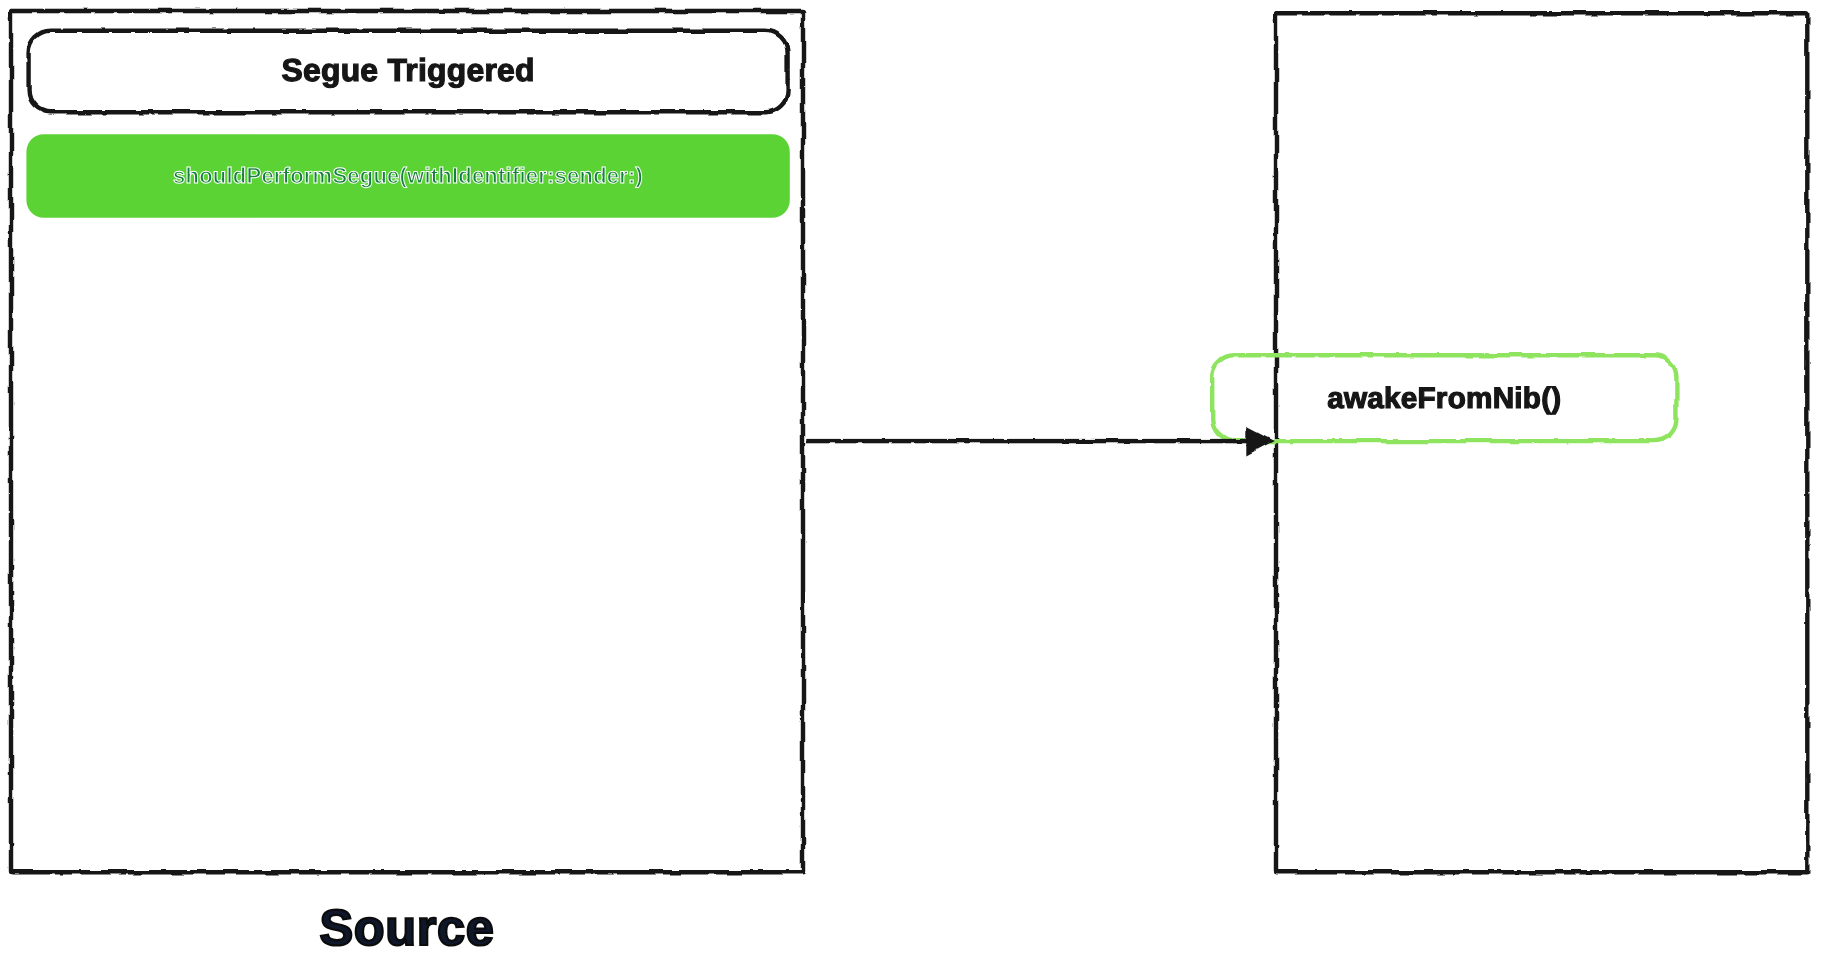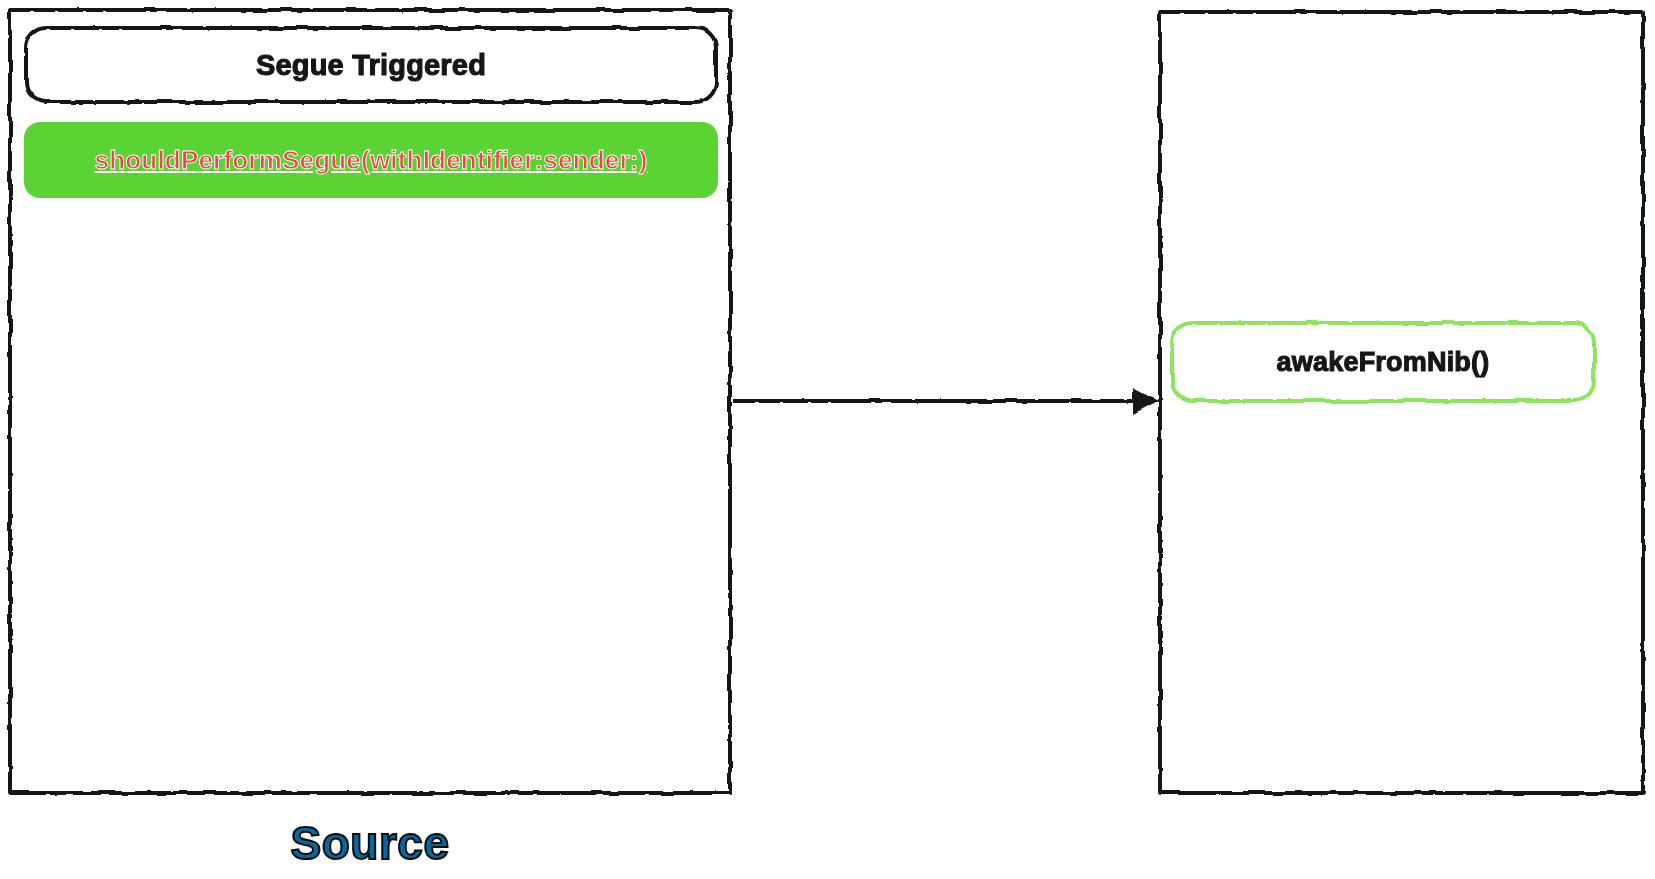--- a/index.html
+++ b/index.html
@@ -39,25 +39,25 @@
     white-space: nowrap;
   }
 
   
   .node-segue { left: 24px; top: 26px;  width: 694px; height: 78px; }
   .node-segue .node-border { border: 4px solid #161616; }
   .node-segue .node-label  { font-size: 29px; -webkit-text-stroke: 1.1px #161616; }
 
   .node-should { left: 24px; top: 122px; width: 694px; height: 76px; }
   .node-should .node-border { background: #5cd335; border-radius: 16px; }
-  .node-should .node-label  { color: #ef4444; font-size: 26px; text-decoration: underline; -webkit-text-stroke: 0.9px #ffffff; }
+  .node-should .node-label  { color: #15803d; font-size: 20px; -webkit-text-stroke: 0.9px #ffffff; }
 
   
   .node-init  { left: 1170px; top: 222px; width: 426px; height: 82px; }
-  .node-awake { left: 1170px; top: 321px; width: 426px; height: 82px; }
+  .node-awake { left: 1100px; top: 321px; width: 426px; height: 82px; }
   .node-init .node-border, .node-awake .node-border { border: 4px solid #8ee45e; }
   .node-init .node-label, .node-awake .node-label { font-size: 27px; -webkit-text-stroke: 1.1px #161616; }
 
   
   .arrow-line {
     position: absolute; left: 733px; top: 399px;
     width: 405px; height: 4px; background: #161616;
   }
   .arrow-head {
     position: absolute; left: 1133px; top: 388px;
@@ -68,21 +68,21 @@
   }
 
   
   .panel-caption {
     position: absolute;
     text-align: center;
     font-weight: bold;
     font-size: 46px;
     -webkit-text-stroke: 2px #0b0b0b;
     letter-spacing: 0.5px;
-    color: #0369a1;
+    color: #0f172a;
   }
   .src-caption { left: 8px;    top: 816px; width: 724px; }
   .dst-caption { left: 1158px; top: 816px; width: 487px; }
 </style>
 </head>
 <body>
 
 <svg width="0" height="0" style="position:absolute" aria-hidden="true">
   <defs>
     <filter id="roughen" x="-5%" y="-5%" width="110%" height="110%">

